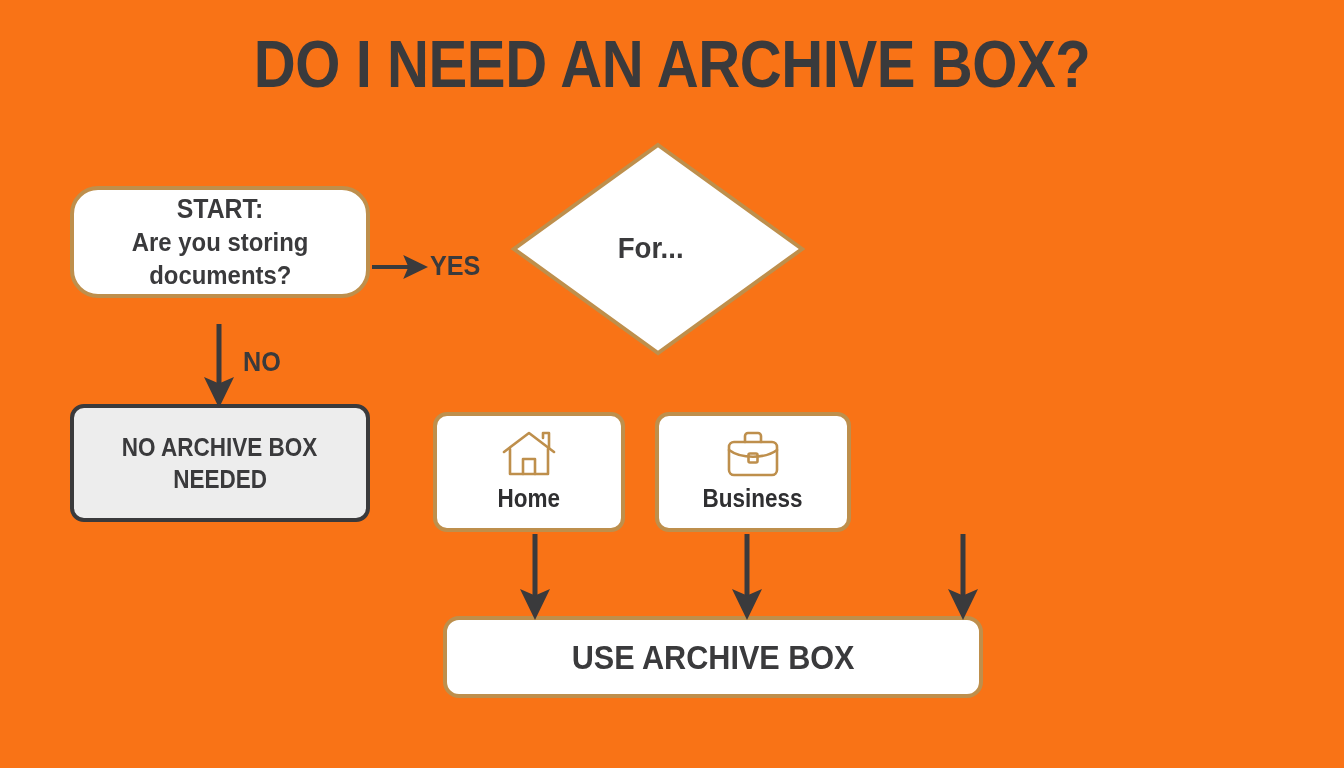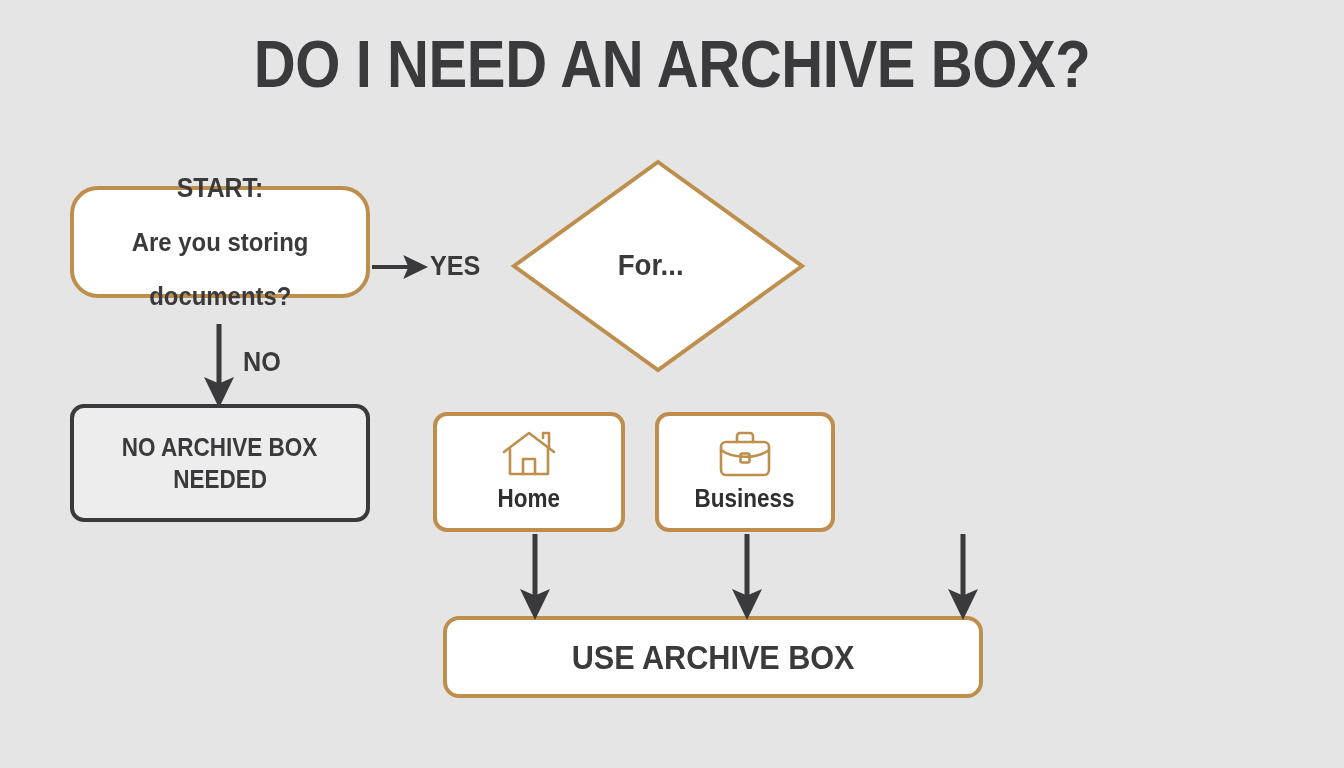--- a/index.html
+++ b/index.html
@@ -14,21 +14,21 @@
     overflow: hidden;
     font-family: "Liberation Sans", "DejaVu Sans", sans-serif;
     position: relative;
     -webkit-font-smoothing: antialiased;
   }
 
   #canvas {
     position: relative;
     width: 1344px;
     height: 768px;
-    background: #e5e5e5;
+    background: #f97316;
   }
 
   
   .title {
     position: absolute;
     left: 0;
     top: 28px;
     width: 1344px;
     text-align: center;
     font-size: 66px;
@@ -62,21 +62,20 @@
     border-width: 4px;
   }
 
   
   #start-box {
     left: 70px;
     top: 186px;
     width: 300px;
     height: 112px;
     border-radius: 28px;
-    gap: 21px;
   }
   #start-box .line1 {
     font-size: 27px;
     font-weight: 700;
     line-height: 33px;
     transform: scaleX(0.92);
   }
   #start-box .line2,
   #start-box .line3 {
     font-size: 26px;
@@ -103,21 +102,21 @@
 
   
   .cat-box {
     top: 412px;
     height: 120px;
     border-radius: 14px;
     justify-content: flex-start;
     padding-top: 12px;
   }
   #cat-home     { left: 433px; width: 192px; }
-  #cat-business { left: 655px; width: 180px; }
+  #cat-business { left: 655px; width: 196px; }
   #cat-longterm { left: 878px; width: 197px; }
 
   .cat-icon {
     height: 52px;
     display: flex;
     align-items: center;
     justify-content: center;
     margin-bottom: 4px;
   }
   .cat-label {
@@ -141,21 +140,21 @@
     font-weight: 700;
     line-height: 40px;
     transform: scaleX(0.9);
     color: #3a3a3c;
   }
 
   
   #diamond {
     position: absolute;
     left: 508px;
-    top: 156px;
+    top: 139px;
     width: 300px;
     height: 220px;
   }
   #diamond .dlabel {
     position: absolute;
     left: 0;
     top: 92px;
     width: 300px;
     text-align: center;
     font-size: 30px;

